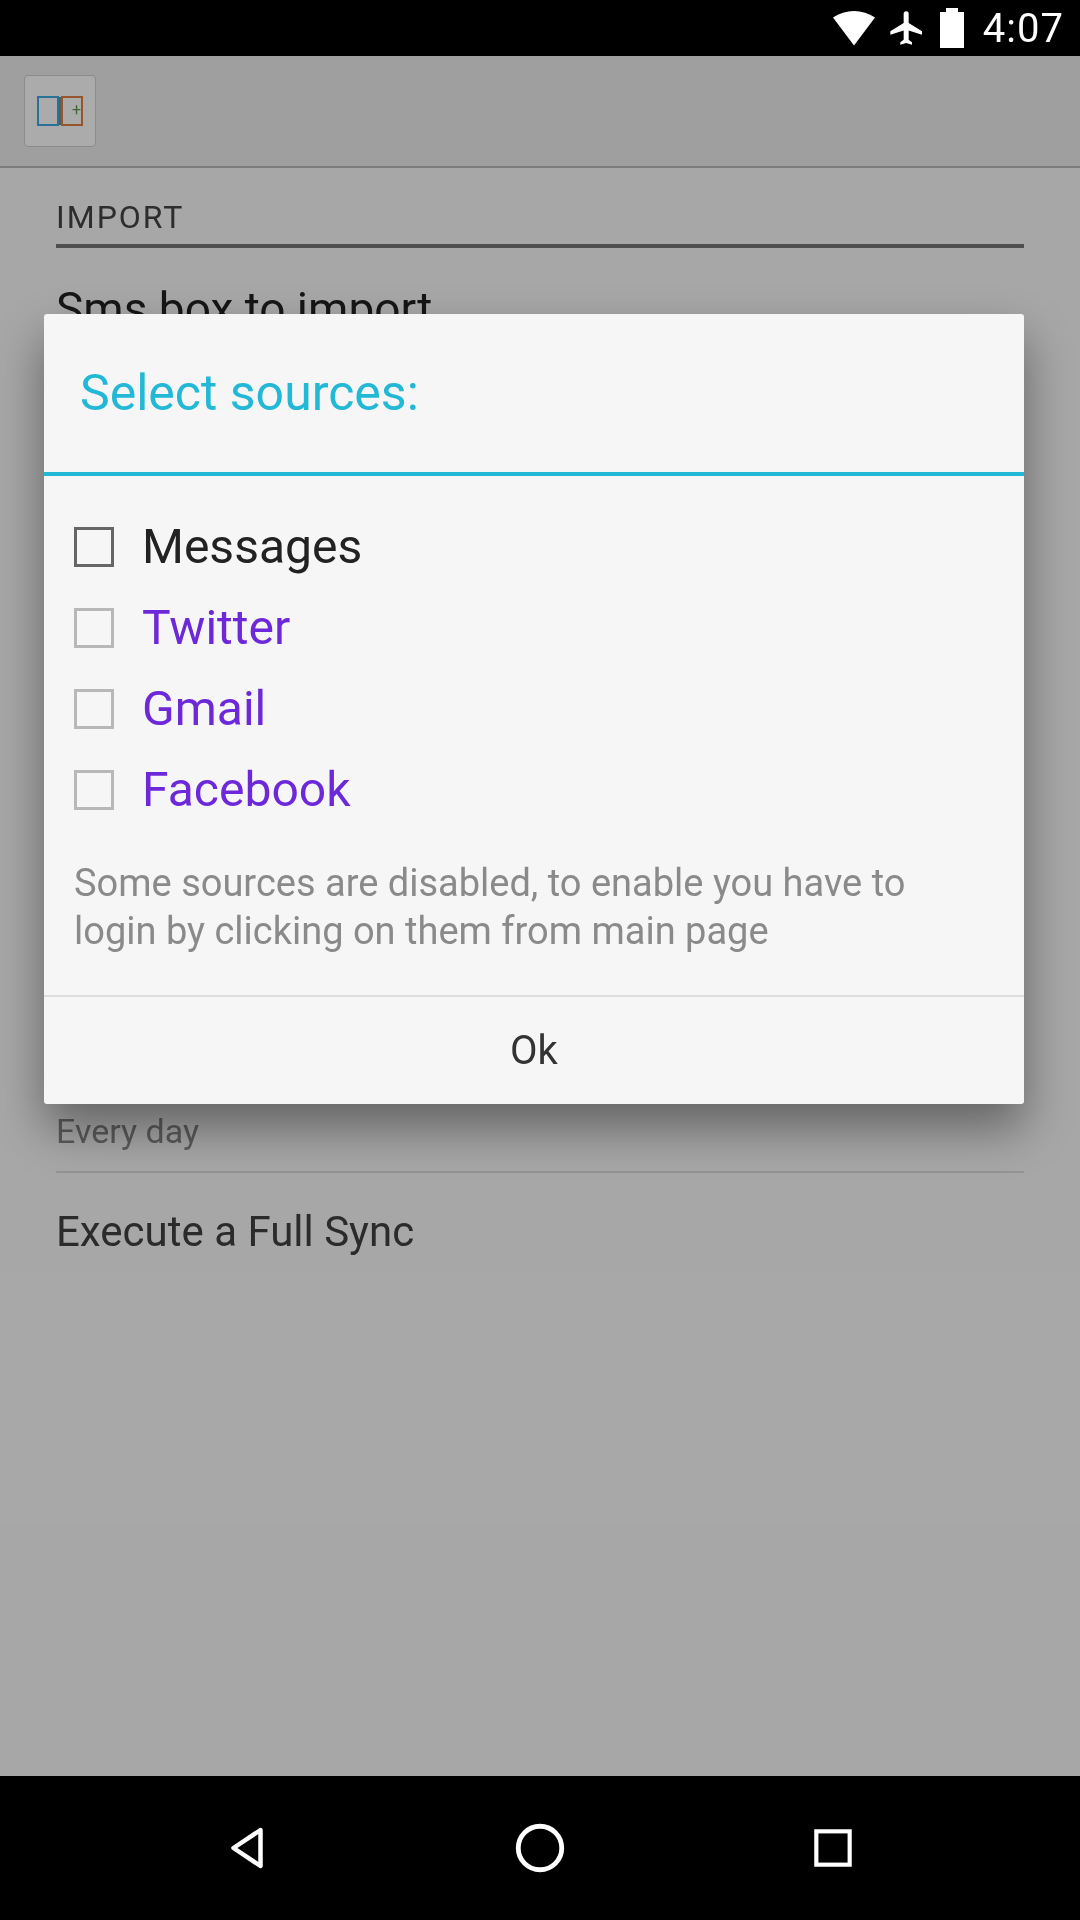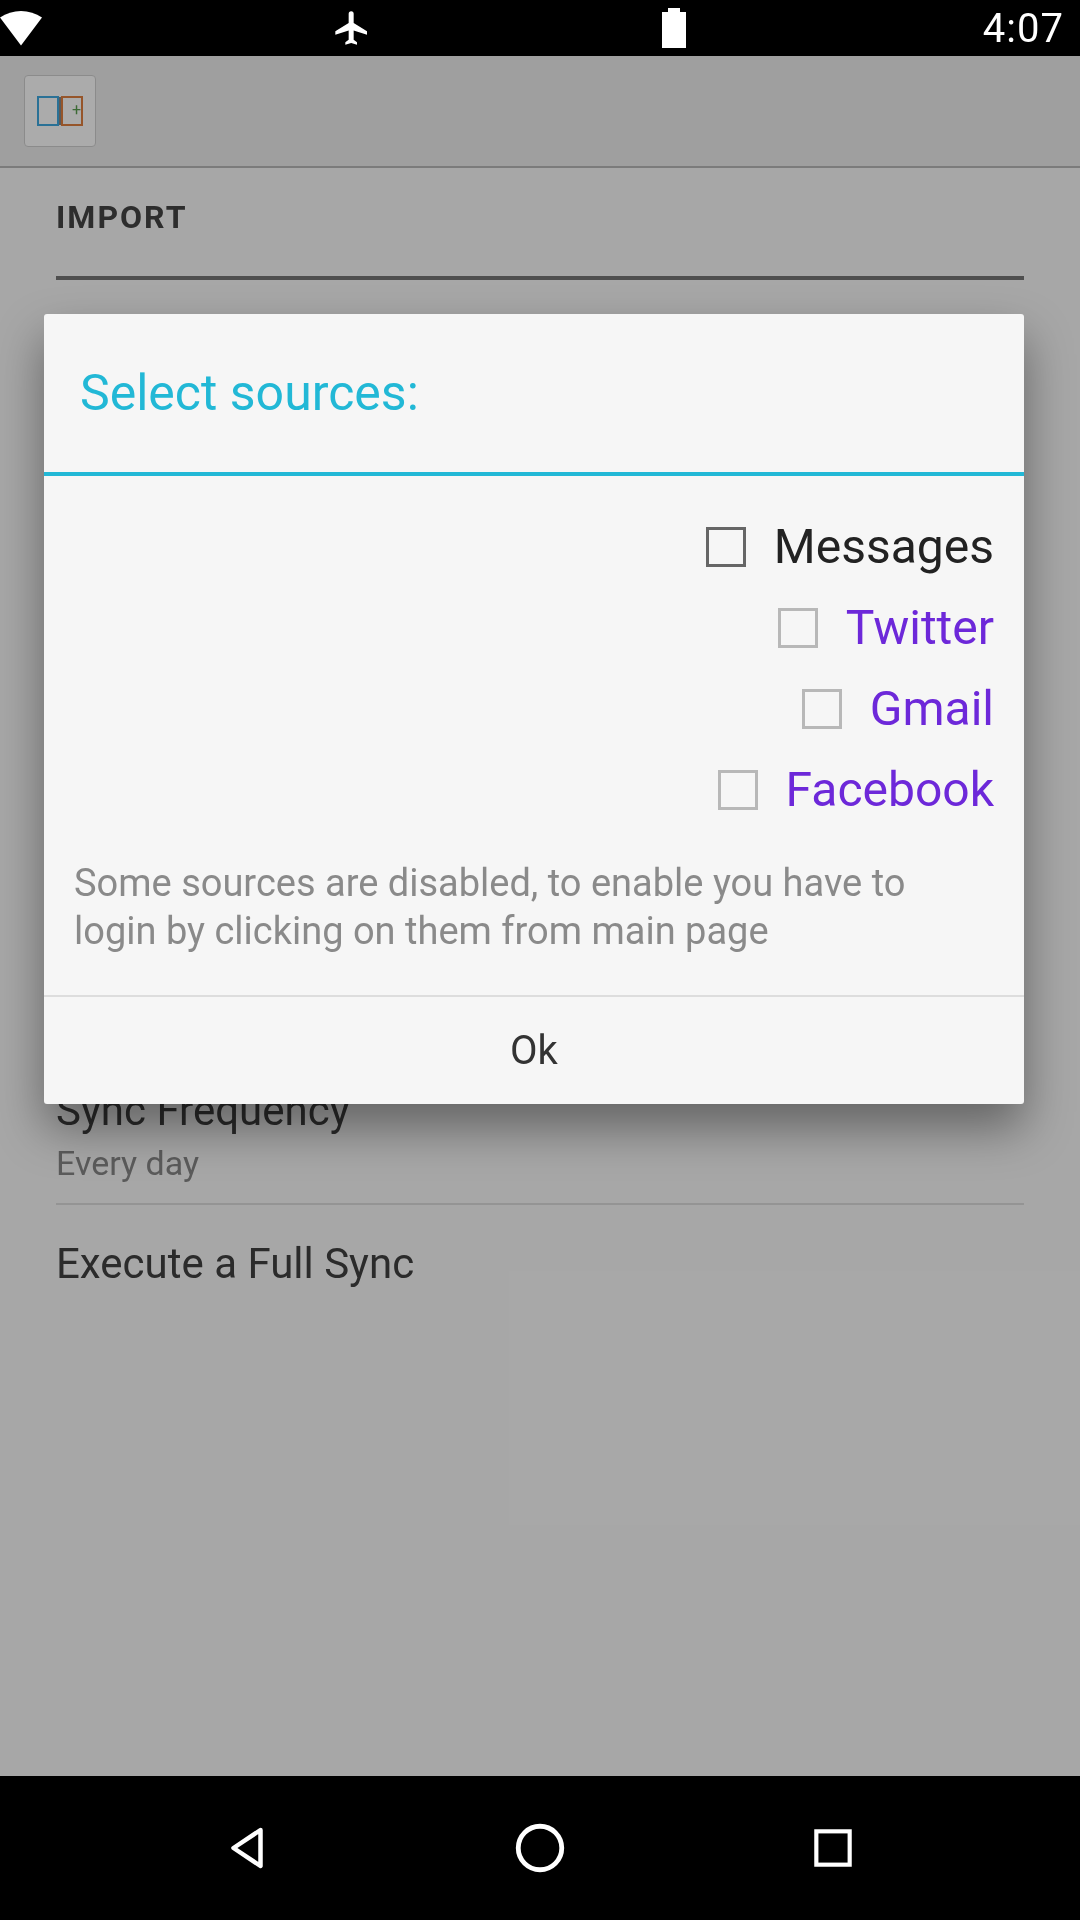--- a/index.html
+++ b/index.html
@@ -1,48 +1,48 @@
 <!DOCTYPE html>
 <html><head>
 <meta charset="utf-8">
 <style>
   * { margin: 0; padding: 0; box-sizing: border-box; }
   html, body { width: 1080px; height: 1920px; overflow: hidden; font-family: Roboto, "Helvetica Neue", Arial, sans-serif; background: #000; }
   .device { position: relative; width: 1080px; height: 1920px; background: #000; }
 
   
-  .status-bar { position: absolute; top: 0; left: 0; right: 0; height: 56px; background: #000; color: #fff; display: flex; justify-content: space-between; align-items: center; padding-right: 16px; gap: 12px; }
+  .status-bar { position: absolute; top: 0; left: 0; right: 0; height: 56px; background: #000; color: #fff; display: flex; justify-content: flex-end; align-items: center; padding-right: 16px; gap: 12px; }
   .status-bar .time { font-size: 40px; font-weight: 400; letter-spacing: 1px; margin-left: 6px; }
   .status-icon { display: inline-flex; }
 
   
   .app-area { position: absolute; top: 56px; left: 0; right: 0; bottom: 144px; background: #fafafa; }
 
   
   .app-bar { height: 112px; background: #eeeeee; border-bottom: 2px solid #b8b8b8; display: flex; align-items: center; padding: 0 24px; gap: 24px; }
   .app-icon { width: 72px; height: 72px; background: #fff; border: 1px solid #d0d0d0; border-radius: 4px; display: flex; align-items: center; justify-content: center; }
   .app-bar-title { font-size: 48px; color: #222; }
 
   
   .settings-list { padding: 0 56px; }
-  .section-header { font-size: 32px; font-weight: 700; letter-spacing: 2px; color: #444; padding-top: 30px; padding-bottom: 40px; border-bottom: 4px solid #777; }
+  .section-header { font-size: 32px; font-weight: 400; letter-spacing: 2px; color: #444; padding-top: 30px; padding-bottom: 8px; border-bottom: 4px solid #777; }
   .setting-item { padding: 34px 0 20px 0; border-bottom: 2px solid #ddd; }
   .setting-title-big { font-size: 46px; color: #222; margin-bottom: 6px; }
   .setting-title { font-size: 42px; color: #404040; margin-bottom: 8px; }
   .setting-sub { font-size: 34px; color: #888; }
 
   
   .overlay { position: absolute; top: 56px; left: 0; right: 0; bottom: 144px; background: rgba(0,0,0,0.33); }
 
   
   .dialog { position: absolute; left: 44px; right: 56px; top: 314px; background: #f6f6f6; box-shadow: 0 24px 48px rgba(0,0,0,0.4); border-radius: 3px; }
   .dialog-title { font-size: 50px; color: #22b8d6; padding: 50px 36px 50px 36px; }
   .dialog-title-divider { height: 4px; background: #22b8d6; }
   .dialog-body { padding: 30px 24px 40px 24px; }
-  .chk-row { display: flex; align-items: center; gap: 28px; padding: 12px 6px; justify-content: flex-end; }
+  .chk-row { display: flex; align-items: center; gap: 28px; padding: 12px 6px; }
   .chk-box { width: 40px; height: 40px; border: 3px solid #666; flex-shrink: 0; }
   .chk-row.enabled .chk-label { font-size: 48px; color: #222; }
   .chk-row.disabled .chk-box { border-color: #b8b8b8; }
   .chk-row.disabled .chk-label { font-size: 48px; color: #6d28d9; }
   .dialog-note { font-size: 38px; color: #8a8a8a; padding: 30px 6px 0 6px; line-height: 1.25; }
   .dialog-buttons { display: flex; border-top: 2px solid #ddd; }
   .dialog-btn { flex: 1; text-align: center; padding: 30px 0; font-size: 40px; color: #333; }
   .dialog-btn + .dialog-btn { border-left: 2px solid #ddd; }
 
   

